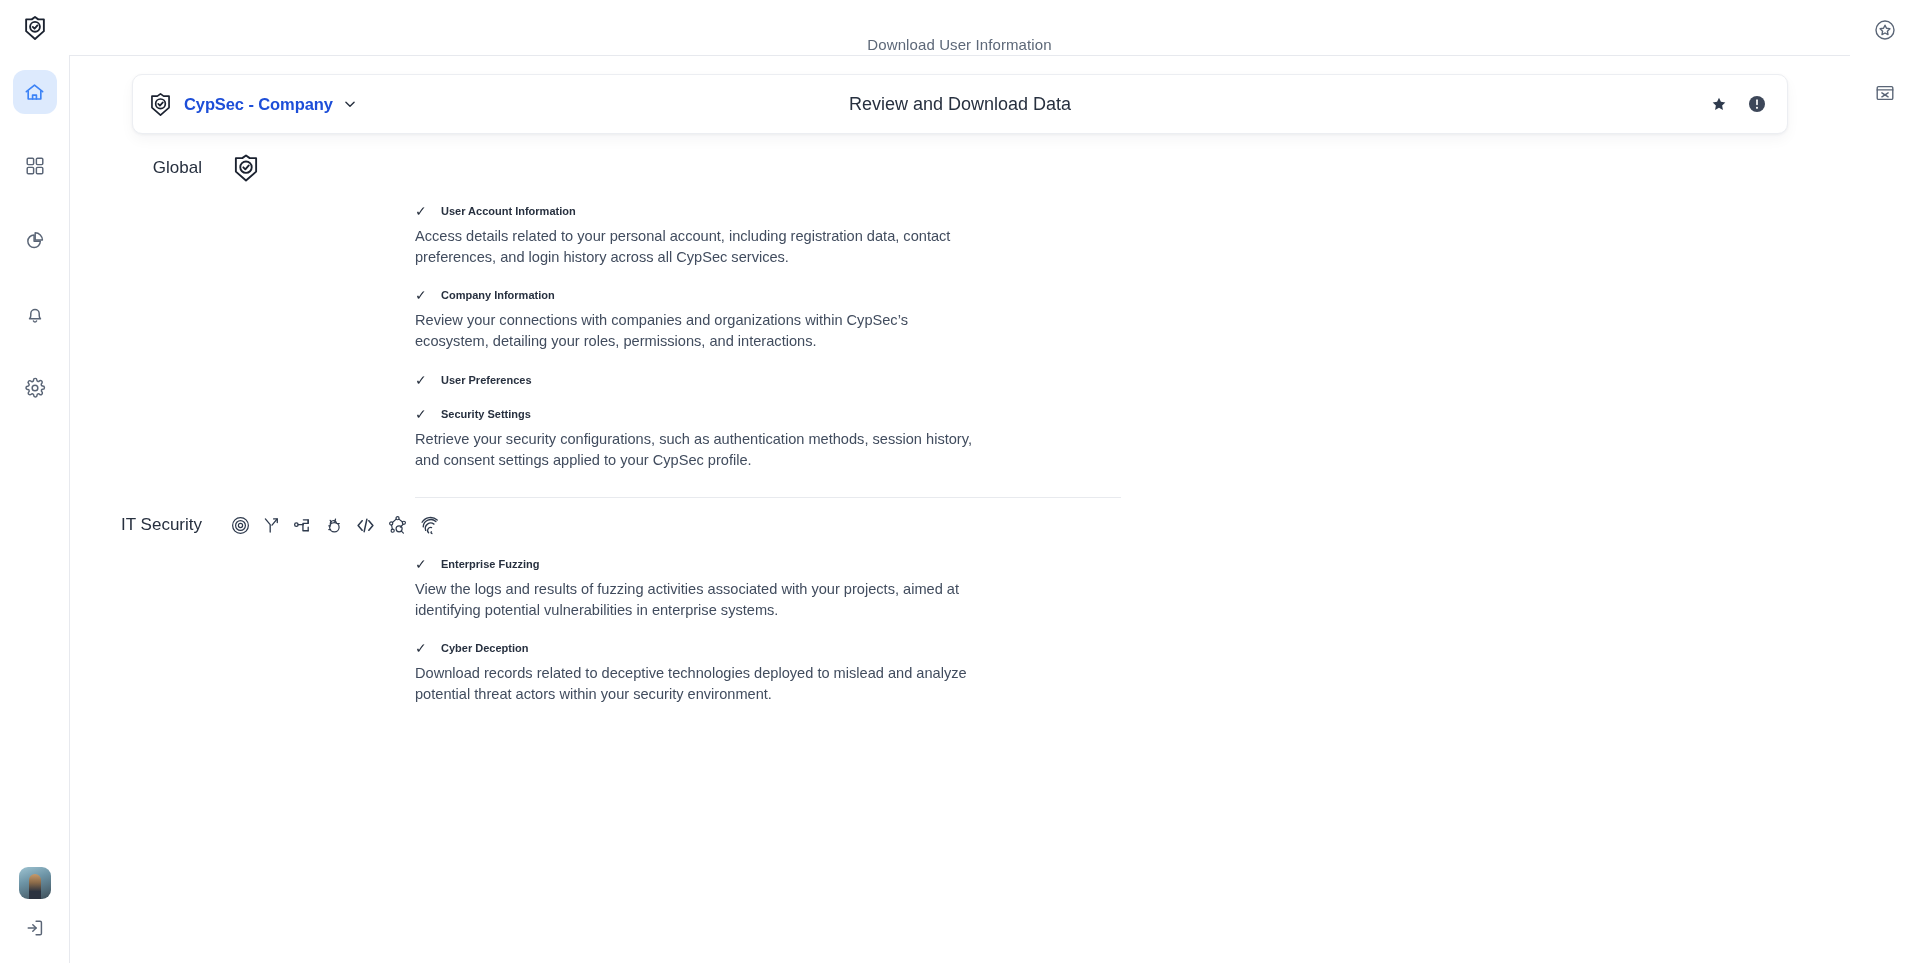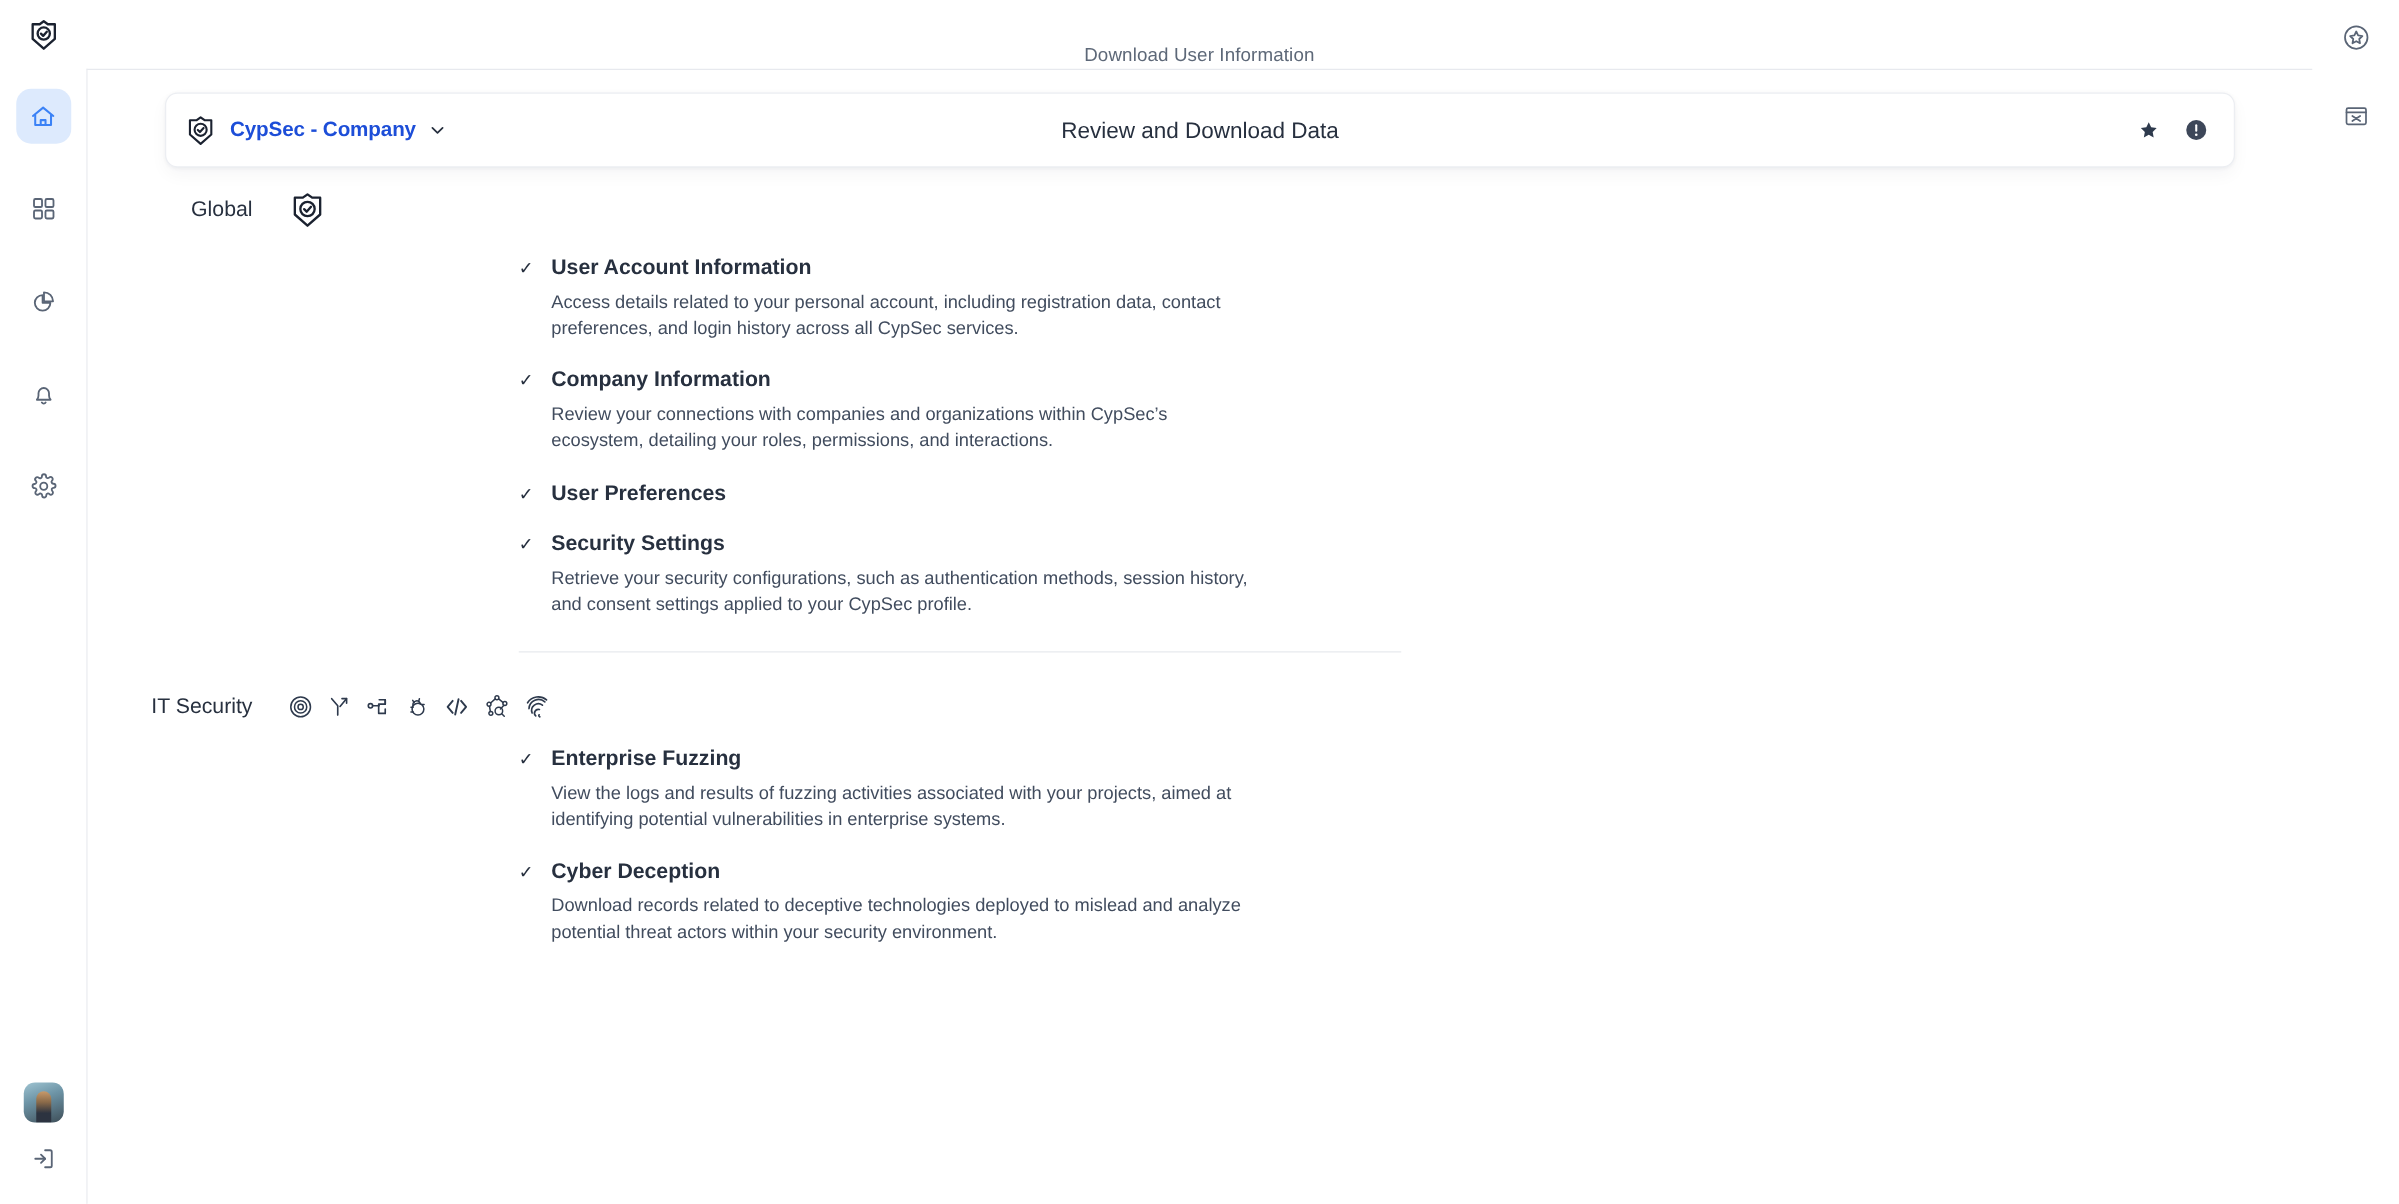--- a/index.html
+++ b/index.html
@@ -109,29 +109,29 @@
     width: 160px; text-align: right; padding-right: 28px;
     font-size: 17px; font-weight: 400; color: #27303f; flex: 0 0 auto;
   }
   .section-icons {
     display: flex; align-items: center; gap: 10px; color: #2e3a4d;
   }
   .items { margin-left: 345px; width: 680px; }
   .item { margin-top: 20px; }
   .item-title-row { display: flex; align-items: center; gap: 14px; }
   .check { width: 12px; color: #27303f; font-size: 14px; line-height: 1; }
-  .item-title { font-size: 17px; font-weight: 700; color: #27303f; }
+  .item-title { font-size: 11px; font-weight: 700; color: #27303f; }
   .item-desc {
-    margin-left: 26px; margin-top: 8px;
+    margin-top: 8px;
     font-size: 14.6px; line-height: 1.45; color: #414c5e; max-width: 560px;
   }
   .divider {
     margin: 26px 0 0 345px; width: 706px; height: 1px; background: #e8eaee;
   }
-  .section2-head { margin-top: 32px; }
+  .section2-head { margin-top: 16px; }
 </style>
 </head>
 <body>
 
 <div id="left-rail">
   <div class="brand">
     <svg width="28" height="28" viewBox="0 0 24 24" fill="none" stroke="#1b2230" stroke-width="1.6" stroke-linecap="round" stroke-linejoin="round">
       <path d="M12 2.6 9.2 4.6H4.4v10.1L12 21.4l7.6-6.7V4.6h-4.8L12 2.6Z"></path>
       <circle cx="12" cy="11" r="4.2"></circle>
       <path d="M10.1 11.1 11.6 12.6 14.1 9.8"></path>

